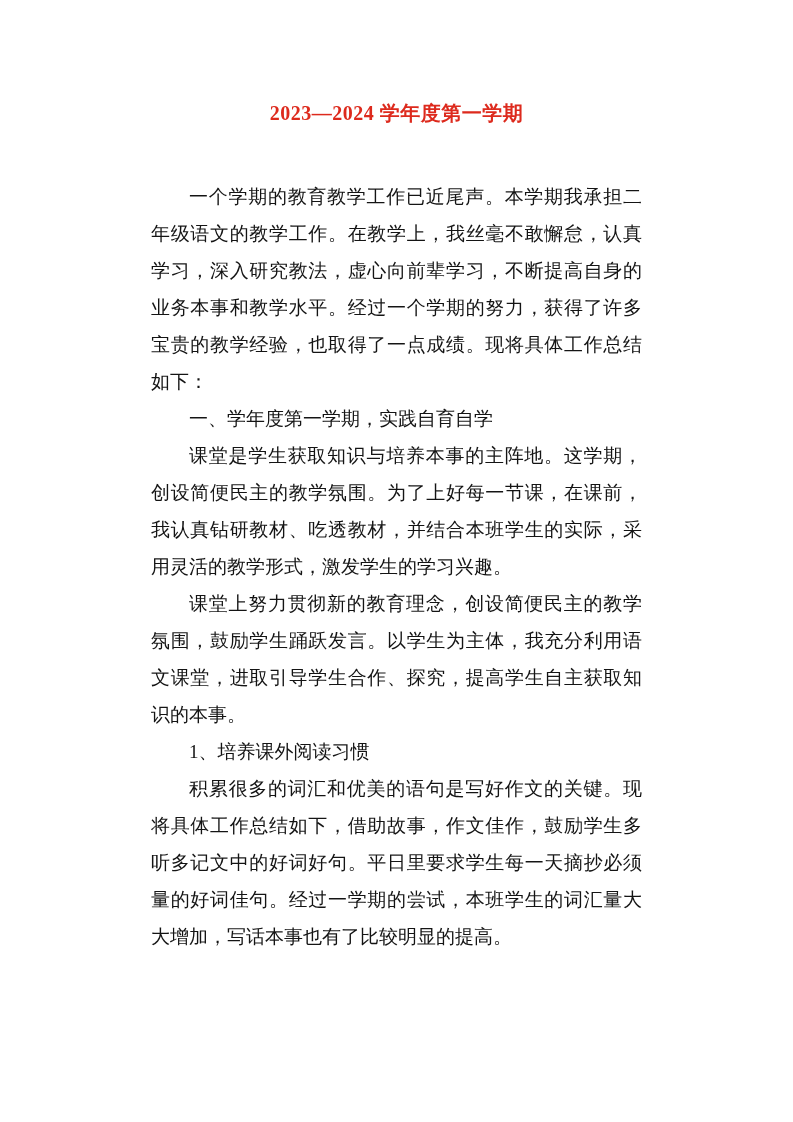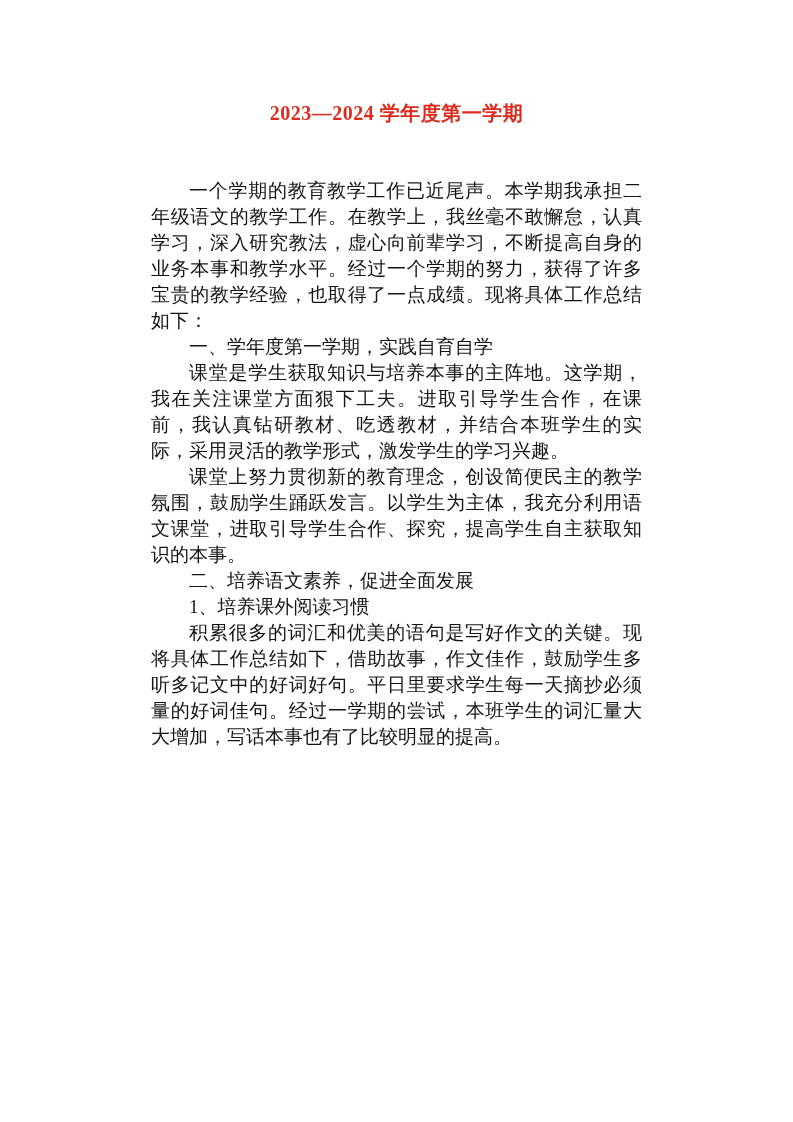--- a/index.html
+++ b/index.html
@@ -23,38 +23,37 @@
     text-align: center;
     font-weight: bold;
     font-size: 20px;
     line-height: 45px;
     margin: 0;
     letter-spacing: 0.5px;
   }
   .doc-body {
     margin-top: 42px;
     font-size: 19px;
-    line-height: 26px;
+    line-height: 37px;
     text-align: justify;
     text-justify: inter-ideograph;
   }
   .doc-body p {
     margin: 0;
     padding: 0;
     text-indent: 2em;
     word-break: break-all;
   }
 </style>
 </head>
 <body>
 
 <div class="page">
   <h1 class="doc-title" style="color: rgb(221, 42, 29);">2023—2024 学年度第一学期</h1>
   <div class="doc-body">
       <p>一个学期的教育教学工作已近尾声。本学期我承担二年级语文的教学工作。在教学上，我丝毫不敢懈怠，认真学习，深入研究教法，虚心向前辈学习，不断提高自身的业务本事和教学水平。经过一个学期的努力，获得了许多宝贵的教学经验，也取得了一点成绩。现将具体工作总结如下：</p>
       <p>一、学年度第一学期，实践自育自学</p>
-      <p>课堂是学生获取知识与培养本事的主阵地。这学期，我在关注课堂方面狠下工夫。进取引导学生合作，在课前，我认真钻研教材、吃透教材，并结合本班学生的实际，采用灵活的教学形式，激发学生的学习兴趣。</p>
+      <p>课堂是学生获取知识与培养本事的主阵地。这学期，创设简便民主的教学氛围。为了上好每一节课，在课前，我认真钻研教材、吃透教材，并结合本班学生的实际，采用灵活的教学形式，激发学生的学习兴趣。</p>
       <p>课堂上努力贯彻新的教育理念，创设简便民主的教学氛围，鼓励学生踊跃发言。以学生为主体，我充分利用语文课堂，进取引导学生合作、探究，提高学生自主获取知识的本事。</p>
-      <p>二、培养语文素养，促进全面发展</p>
       <p>1、培养课外阅读习惯</p>
       <p>积累很多的词汇和优美的语句是写好作文的关键。现将具体工作总结如下，借助故事，作文佳作，鼓励学生多听多记文中的好词好句。平日里要求学生每一天摘抄必须量的好词佳句。经过一学期的尝试，本班学生的词汇量大大增加，写话本事也有了比较明显的提高。</p>
     </div>
 </div>
 
 </body></html>

